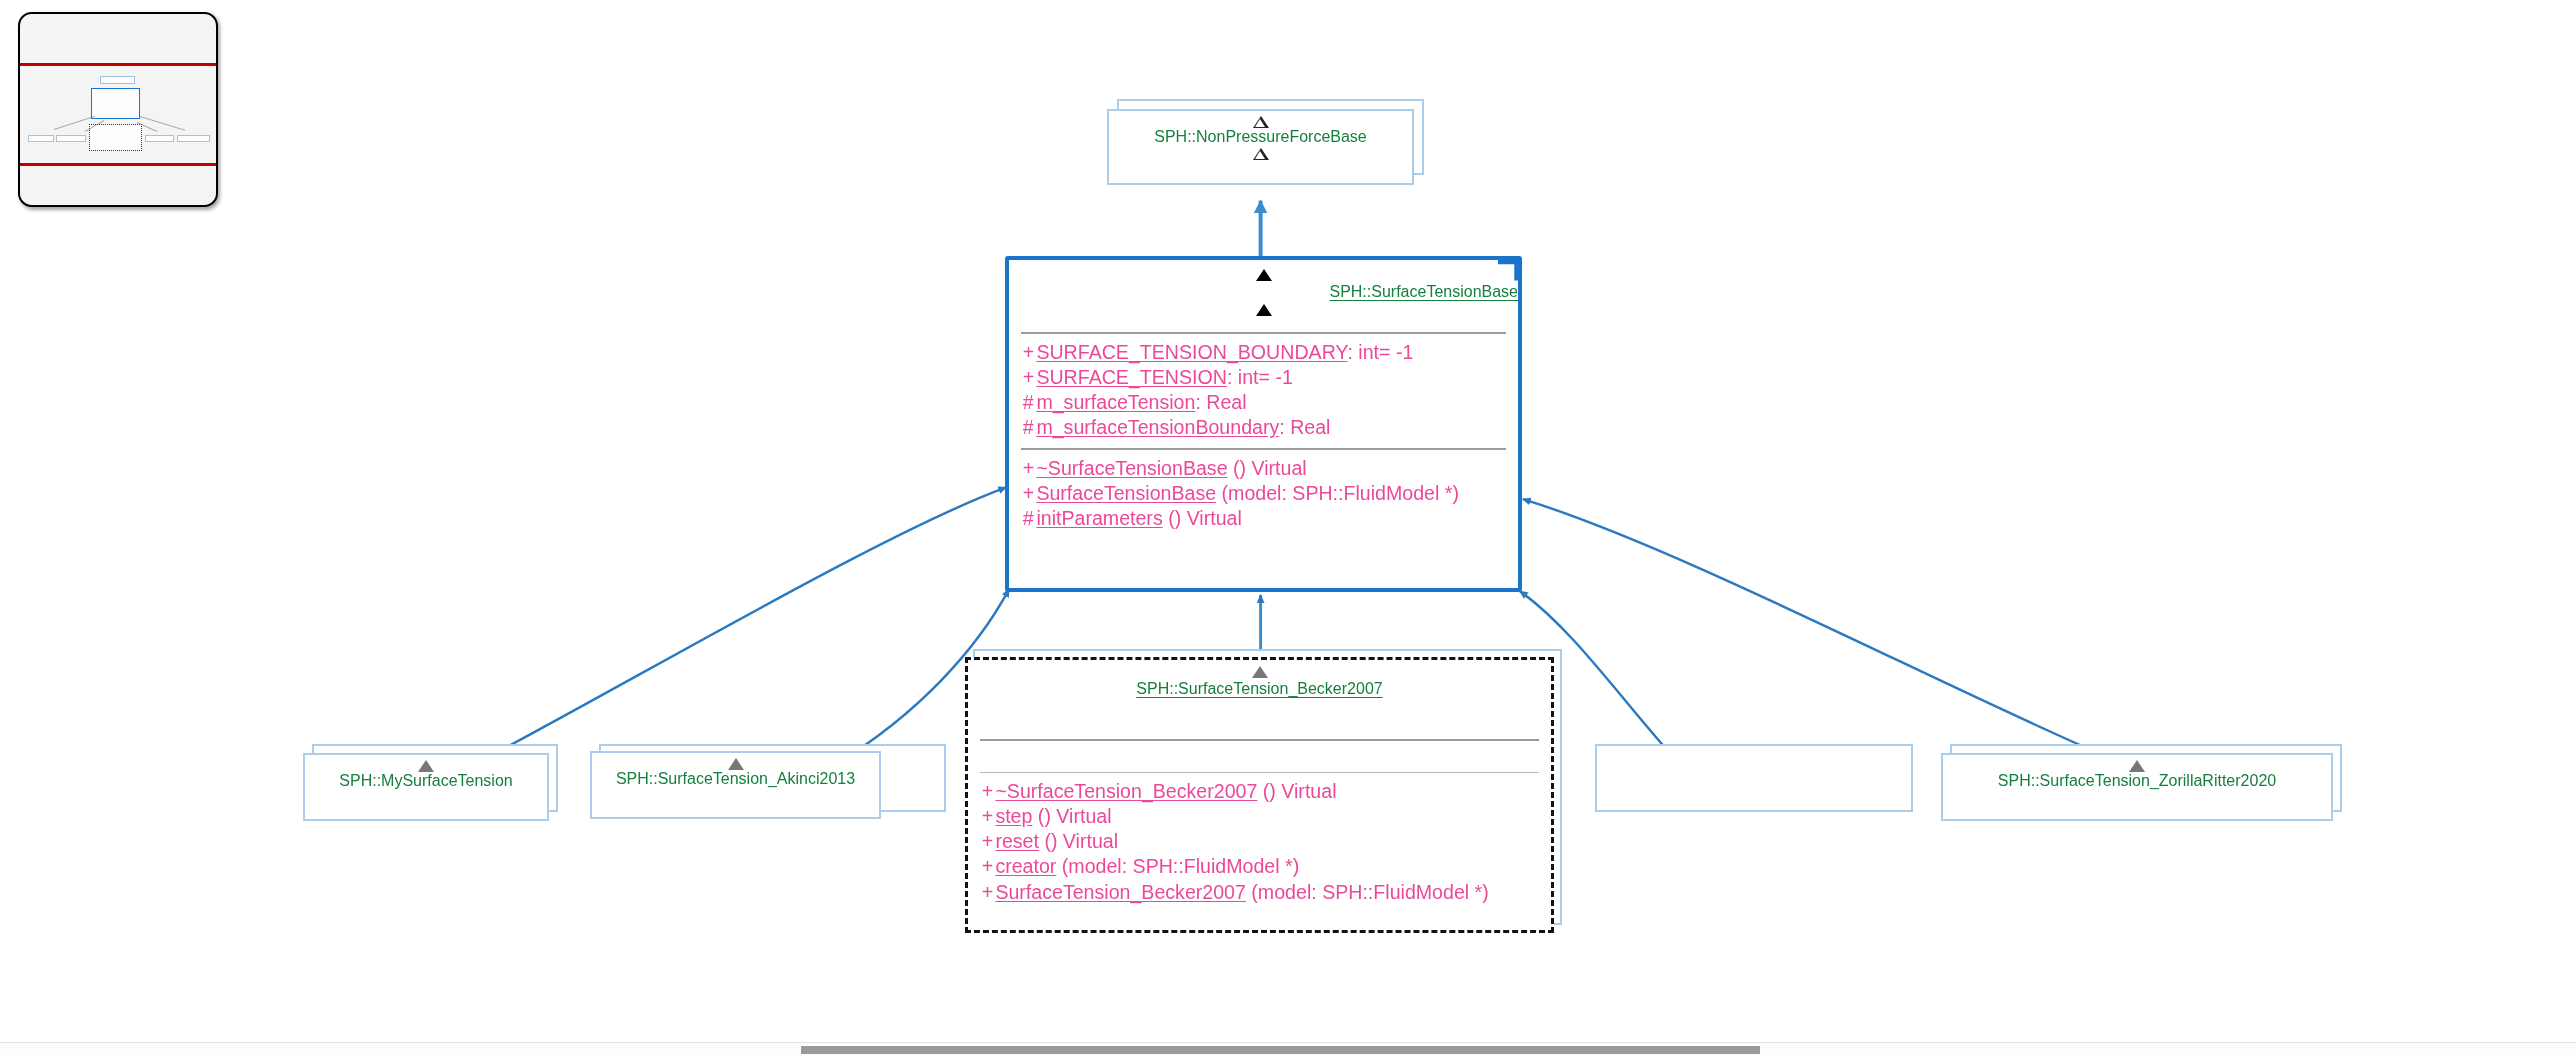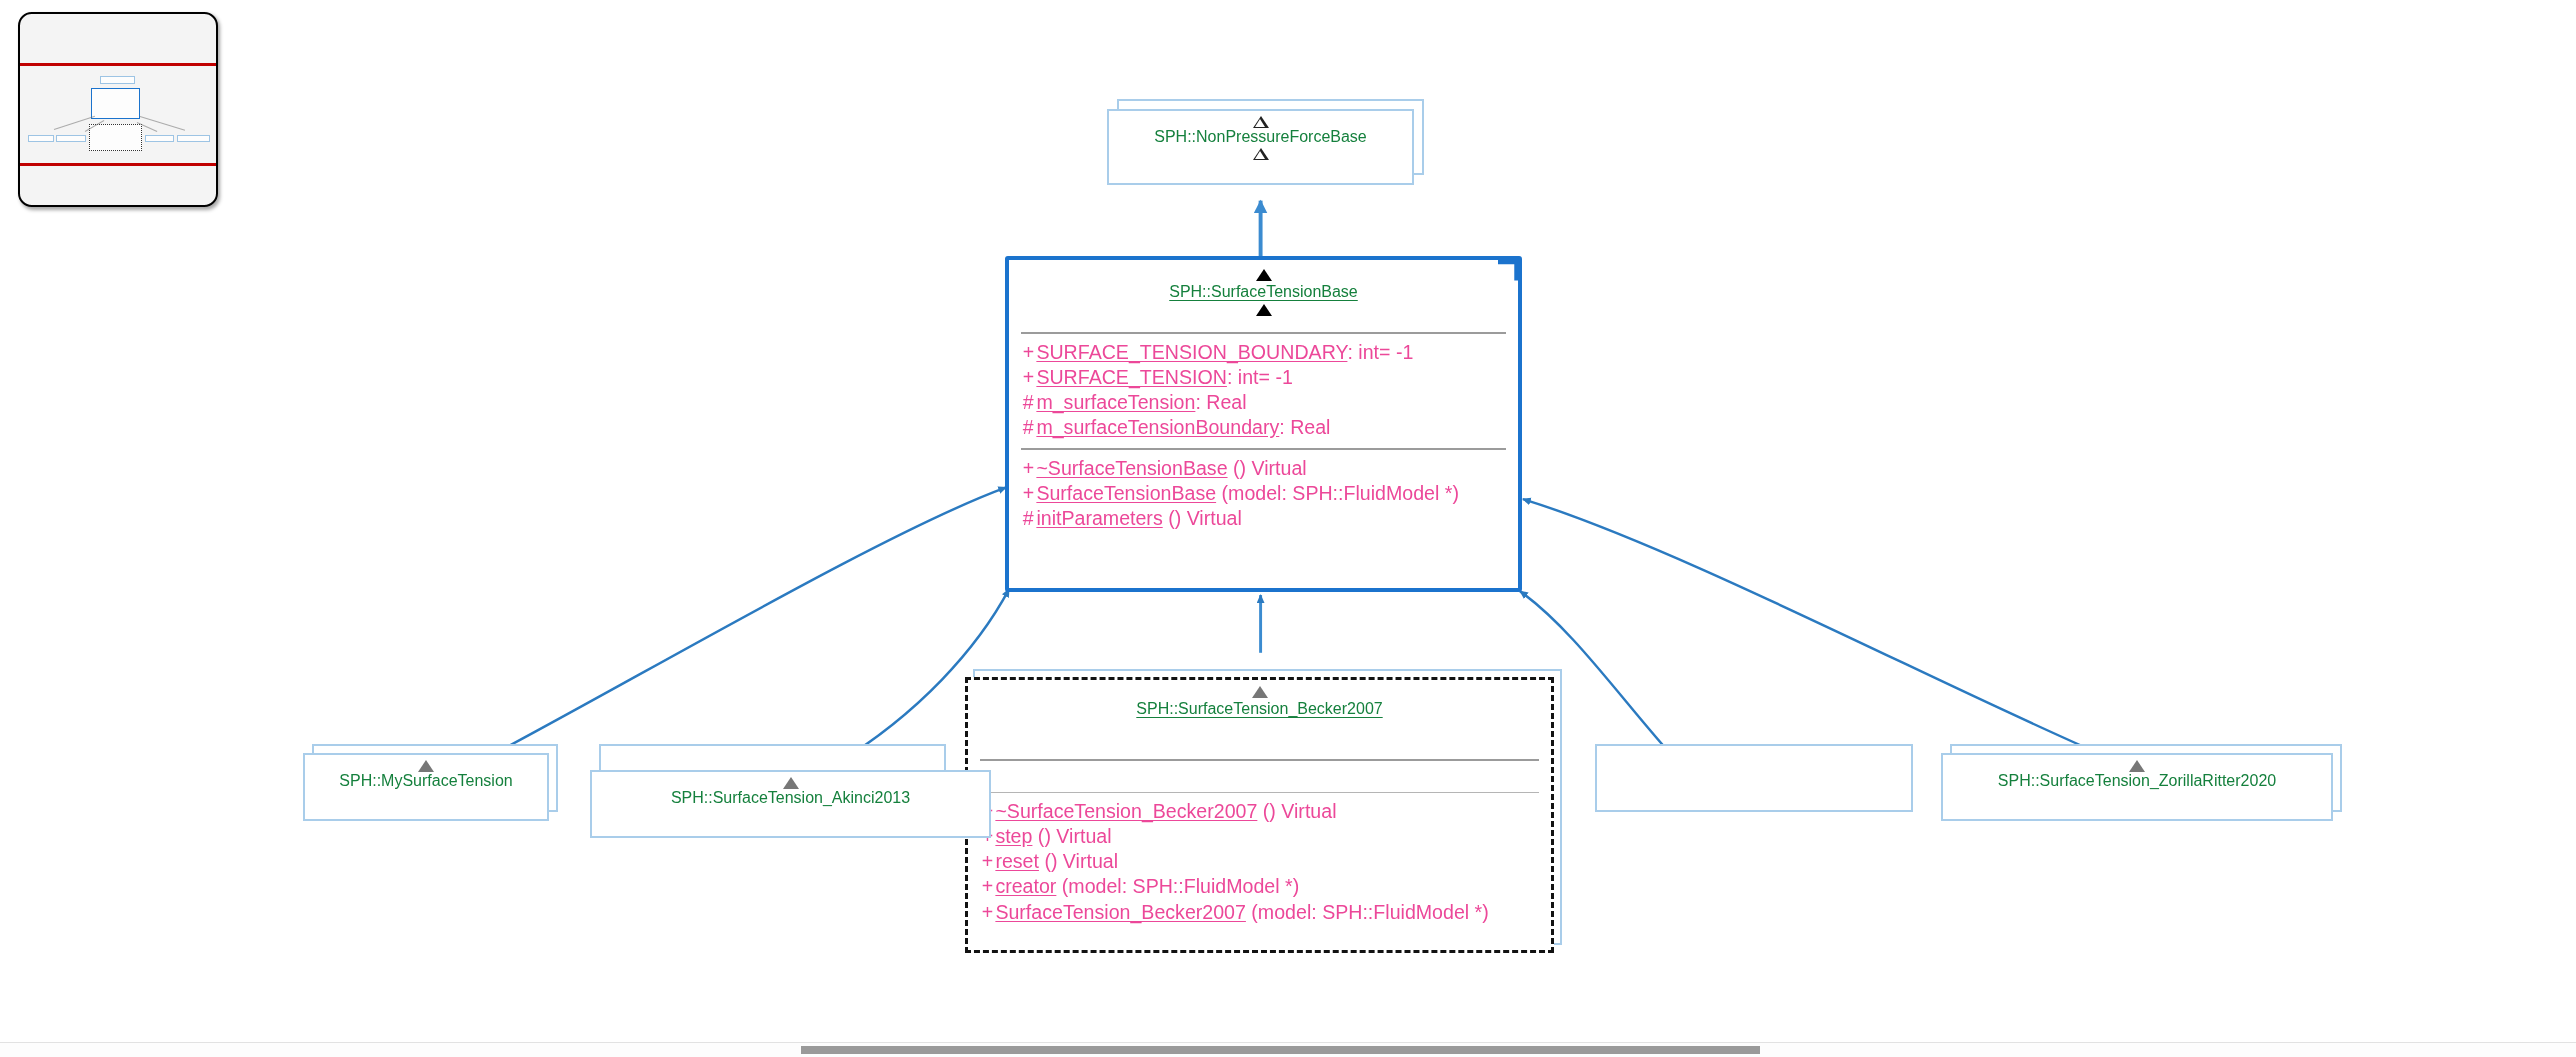--- a/index.html
+++ b/index.html
@@ -232,21 +232,21 @@
       <div class="title">SPH::NonPressureForceBase</div>
       <div class="tri hollow" style="margin-top:2px;"></div>
     </div>
   </div>
 
   <div class="node selected" style="left:1005px; top:256px; width:517px; height:336px;">
     <div class="body" style="left:0; top:0; width:517px; height:336px;">
       <div class="corner-fold"></div>
 
       <div class="tri filled-black" style="margin-top:8.8px;"></div>
-      <div class="title" style="margin-top:2px;">
+      <div class="title" style="margin-top:2px;text-align:right;">
         <u>SPH::SurfaceTensionBase</u>
       </div>
       <div class="tri filled-black" style="margin-top:2.9px;"></div>
 
       <div class="divider" style="margin:15.7px 11.7px 0 11.7px;"></div>
 
       <div class="members" id="stb-attrs">
           <span class="member"><span class="vis">+</span><u>SURFACE_TENSION_BOUNDARY</u><span>: int= -1</span></span>
           <span class="member"><span class="vis">+</span><u>SURFACE_TENSION</u><span>: int= -1</span></span>
           <span class="member"><span class="vis">#</span><u>m_surfaceTension</u><span>: Real</span></span>
@@ -256,21 +256,21 @@
       <div class="divider" style="margin:3.9px 11.7px 0 11.7px;"></div>
 
       <div class="members" id="stb-ops">
           <span class="member"><span class="vis">+</span><u>~SurfaceTensionBase</u><span> () Virtual</span></span>
           <span class="member"><span class="vis">+</span><u>SurfaceTensionBase</u><span> (model: SPH::FluidModel *)</span></span>
           <span class="member"><span class="vis">#</span><u>initParameters</u><span> () Virtual</span></span>
         </div>
     </div>
   </div>
 
-  <div class="node dashed" style="left:965px; top:649px; width:597px; height:284px;margin-top:20px;">
+  <div class="node dashed" style="left:965px; top:649px; width:597px; height:284px;">
     <div class="plate back" style="left:7.8px; top:0; width:589px; height:276px;"></div>
     <div class="body" style="left:0; top:7.8px; width:589px; height:276px;">
       <div class="tri filled-gray" style="margin-top:5.9px;"></div>
       <div class="title" style="margin-top:2px;">
         <u>SPH::SurfaceTension_Becker2007</u>
       </div>
 
       <div class="divider" style="margin:41px 11.7px 0 11.7px;"></div>
 
       <div class="members" id="b7-attrs" style="min-height:21.5px;"></div>
@@ -290,21 +290,21 @@
   <div class="node" style="left:303px; top:744px; width:254px; height:76px;">
     <div class="plate back" style="left:8.8px; top:0; width:246px; height:68px;"></div>
     <div class="body" style="left:0; top:8.8px; width:246px; height:68px;">
       <div class="tri filled-gray" style="margin-top:4.9px;"></div>
       <div class="title">SPH::MySurfaceTension</div>
     </div>
   </div>
 
   <div class="node" style="left:590px; top:744px; width:356px; height:76px;">
     <div class="plate back" style="left:8.8px; top:0; width:347px; height:68px;"></div>
-    <div class="body" style="left:0; top:26px; width:401px; height:68px;">
+    <div class="body" style="left:0; top:7px; width:291px; height:68px;">
       <div class="tri filled-gray" style="margin-top:4.9px;"></div>
       <div class="title">SPH::SurfaceTension_Akinci2013</div>
     </div>
   </div>
 
   <div class="node" style="left:1586px; top:744px; width:327px; height:76px;">
     <div class="plate back" style="left:8.8px; top:0; width:318px; height:68px;"></div>
   </div>
 
   <div class="node" style="left:1941px; top:744px; width:476px; height:76px;">

